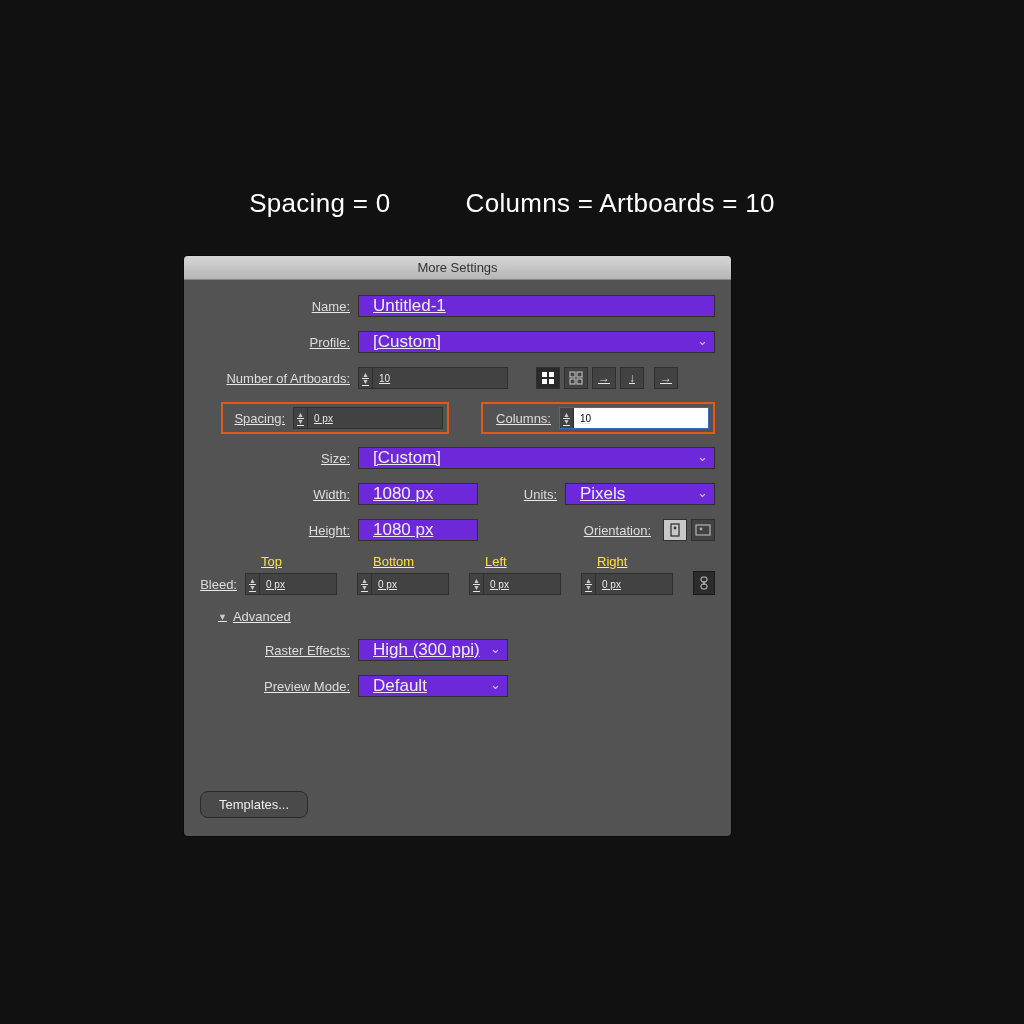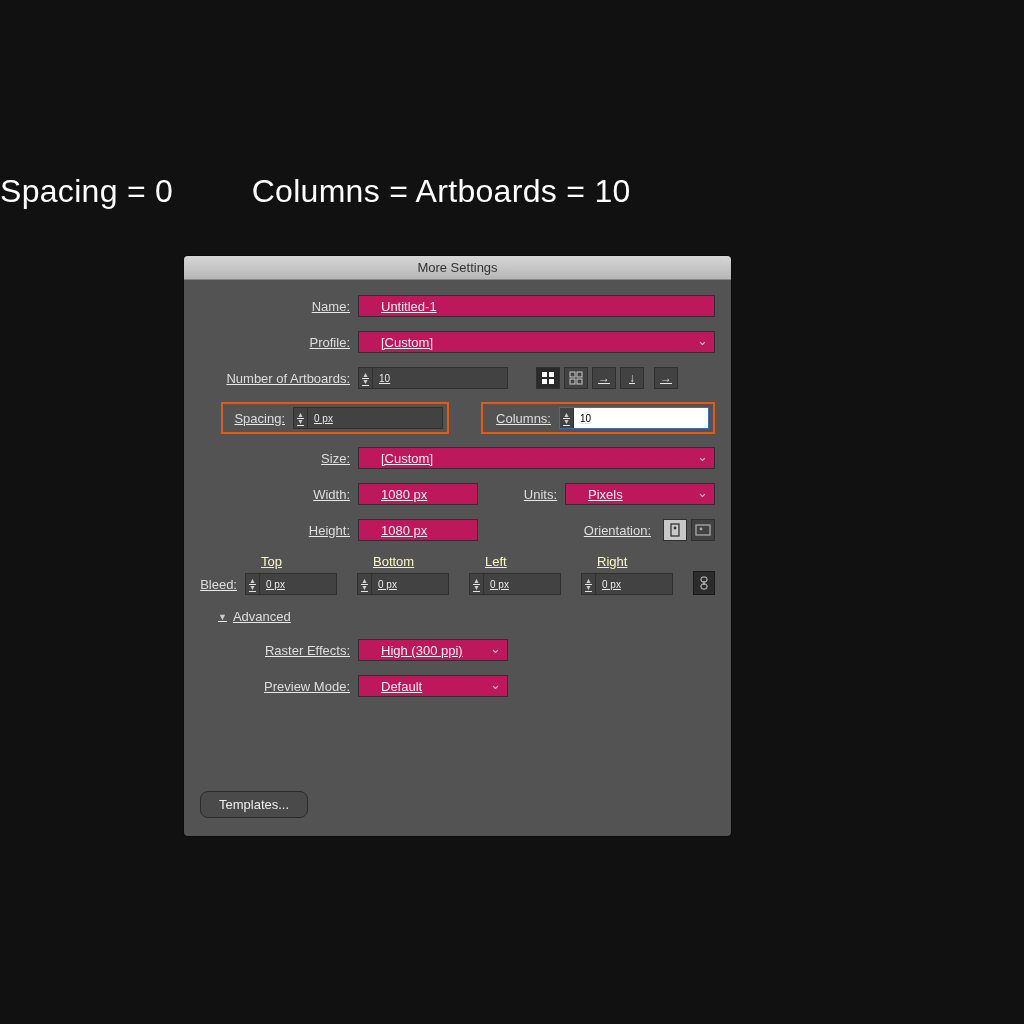--- a/index.html
+++ b/index.html
@@ -4,22 +4,23 @@
 <style>
   * { box-sizing: border-box; margin: 0; padding: 0; font-family: -apple-system, "Helvetica Neue", Arial, sans-serif; }
   body {
     width: 1024px; height: 1024px;
     background: #111;
     position: relative;
     color: #fff;
   }
   .caption {
     position: absolute;
-    top: 173px; left: 0; width: 100%;
-    font-size: 32px;
+    top: 188px; left: 0; width: 100%;
+    text-align: center;
+    font-size: 26px;
     font-weight: 400;
     letter-spacing: 0.3px;
   }
   .caption .gap { display:inline-block; width:60px; }
   .dialog {
     position: absolute;
     left: 184px; top: 256px;
     width: 547px; height: 580px;
     background: #535353;
     border-radius: 4px;
@@ -33,24 +34,24 @@
     background: linear-gradient(#d6d6d6,#b6b6b6);
     color: #333;
     font-size: 13px;
     display:flex; align-items:center; justify-content:center;
     border-bottom:1px solid #888;
   }
   .body { padding: 14px 16px 14px 16px; text-decoration: underline; }
   .row { display:flex; align-items:center; margin-bottom:12px; min-height:24px; }
   .lbl { width: 158px; text-align:right; padding-right:8px; color:#ddd; }
   .input, .select {
-    background:#be185d; color:#eee;
+    background:#6d28d9; color:#eee;
     border:1px solid #2f2f2f;
-    height:22px; padding:0 22px;
-    font-size:13px;
+    height:22px; padding:0 14px;
+    font-size:17px;
     display:flex; align-items:center;
   }
   .wide { flex:1; }
   .stepper {
     display:flex; align-items:center;
     background:#424242; border:1px solid #2f2f2f; height:22px;
   }
   .stepper .arrows {
     width:14px; height:100%;
     border-right:1px solid #2f2f2f;
@@ -73,21 +74,21 @@
   }
   .iconbtn.active { background:#2a2a2a; }
   .highlight-box {
     border:2px solid #e05a1a;
     padding:3px 4px;
     display:flex; align-items:center;
   }
   .divider-row { display:flex; align-items:center; gap:16px; margin-bottom:12px;margin-top:8px; }
   .sm-lbl { text-align:right; padding-right:8px; color:#ddd; }
   .bleed-col { display:flex; flex-direction:column; gap:4px; }
-  .bleed-col .hdr { font-size:13px; color:#fef9c3; padding-left:16px; }
+  .bleed-col .hdr { font-size:13px; color:#fde047; padding-left:16px; }
   .section-header {
     display:flex; align-items:center; gap:6px;
     color:#ddd; margin:8px 0 14px 18px; font-size:13px;
   }
   .tri { font-size:9px; color:#ccc; }
   .footer {
     position:absolute; left:16px; right:16px; bottom:18px;
     display:flex; align-items:center; justify-content:space-between;
   }
   .btn {

